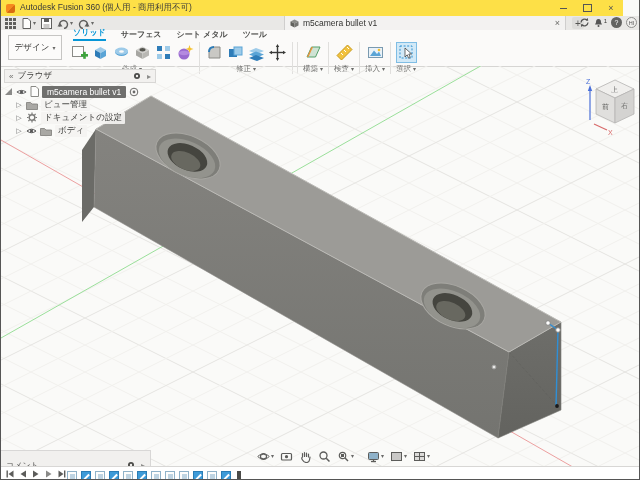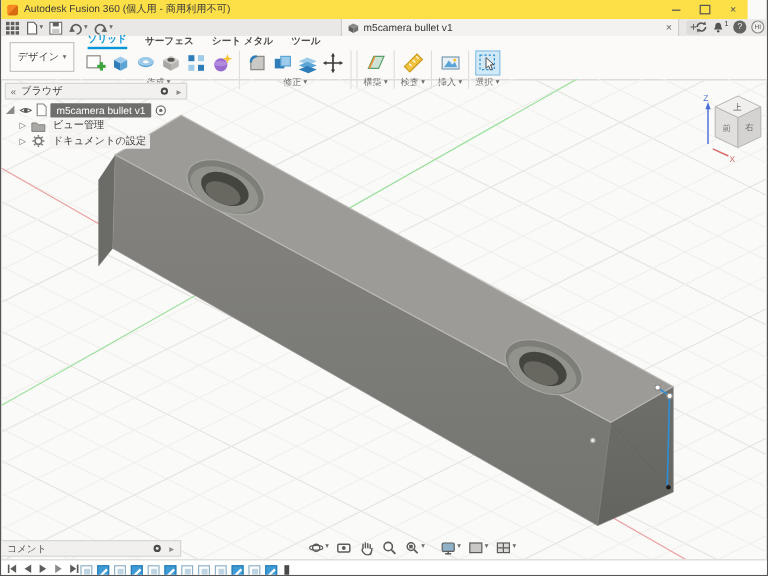--- a/index.html
+++ b/index.html
@@ -54,21 +54,21 @@
   .brow{display:flex;align-items:center;height:13px;gap:3px;color:#3a3a38;}
   .brow.rootrow{margin-top:2px;}
   .chip{background:rgba(244,243,241,.92);padding:0 3px;border-radius:1px;white-space:nowrap;}
   .chip.rootchip{background:#6f6f6d;color:#fff;padding:1px 5px;}
   .bitems .brow{padding-left:11px;}
   .bcaret{color:#666;font-size:7px;width:8px;text-align:center;}
   .beye.dim{opacity:.35;}
   
   .viewcube{position:absolute;left:580px;top:72px;z-index:3;}
   
-  .commentbar{position:absolute;left:0;top:450px;width:150px;height:14px;background:#f1f0ee;border:1px solid #d8d7d6;border-left:none;display:flex;align-items:center;padding:0 5px;font-size:8px;color:#4c4c4a;gap:4px;box-sizing:border-box;z-index:3;}
+  .commentbar{position:absolute;left:0;top:450px;width:150px;height:30px;background:#f1f0ee;border:1px solid #d8d7d6;border-left:none;display:flex;align-items:center;padding:0 5px;font-size:8px;color:#4c4c4a;gap:4px;box-sizing:border-box;z-index:3;}
   
   .navbar{position:absolute;left:256px;top:448px;height:16px;display:flex;align-items:center;gap:6px;z-index:3;}
   .nav-icon{display:flex;align-items:center;gap:1px;}
   .nav-icon.gap{margin-left:7px;}
   
   .timeline{position:absolute;left:0;top:466px;width:640px;height:14px;background:#ffffff;border-top:1px solid #d8d7d5;overflow:hidden;z-index:4;}
   .tl-playback{position:absolute;left:5px;top:3px;display:flex;gap:5px;align-items:center;}
   .tl-items{position:absolute;left:66px;top:4px;display:flex;gap:4px;align-items:flex-start;}
   .tl-sq{width:10px;height:10px;box-sizing:border-box;position:relative;}
   .tl-sq.feature{background:#fdfdfc;border:1px solid #8fb2c9;}
@@ -521,20 +521,35 @@
                 <line x1="9.5" y1="5.5" x2="11" y2="5.5"></line>
                 <line x1="2.4" y1="1.9" x2="3.5" y2="3"></line>
                 <line x1="8.5" y1="8" x2="9.6" y2="9.1"></line>
                 <line x1="9.6" y1="1.9" x2="8.5" y2="3"></line>
                 <line x1="3.5" y1="8" x2="2.4" y2="9.1"></line>
               </g>
             </svg>
           </span>
           <span class="chip">ドキュメントの設定</span>
         </div>
+        <div class="brow">
+          <span class="bcaret">▷</span>
+          <span class="beye">
+            <svg width="11" height="8" viewBox="0 0 11 8">
+              <path d="M1,4 Q5.5,0.5 10,4 Q5.5,7.5 1,4 z" fill="#fff" stroke="#555" stroke-width="1"></path>
+              <circle cx="5.5" cy="4" r="1.6" fill="#555"></circle>
+            </svg>
+          </span>
+          <span>
+            <svg width="12" height="10" viewBox="0 0 12 10">
+              <path d="M0.5,2.5 h4 l1.5,1.5 h5.5 v5.5 h-11 z" fill="#a9a8a4" stroke="#7d7c78" stroke-width="0.8"></path>
+            </svg>
+          </span>
+          <span class="chip">ボディ</span>
+        </div>
       </div>
   </div>
 
   <div class="viewcube">
     <svg width="60" height="68" viewBox="0 0 60 68">
       <text x="5" y="12" font-size="7" fill="#4a6fd8">Z</text>
       <line x1="9" y1="16" x2="9" y2="48" stroke="#4a6fd8" stroke-width="1.2"></line>
       <polygon points="9,13 6.8,19 11.2,19" fill="#4a6fd8"></polygon>
       <g>
         <polygon points="34,8 53,17 34,26 15,17" fill="#f0efed" stroke="#b5b4b2" stroke-width="0.8"></polygon>

